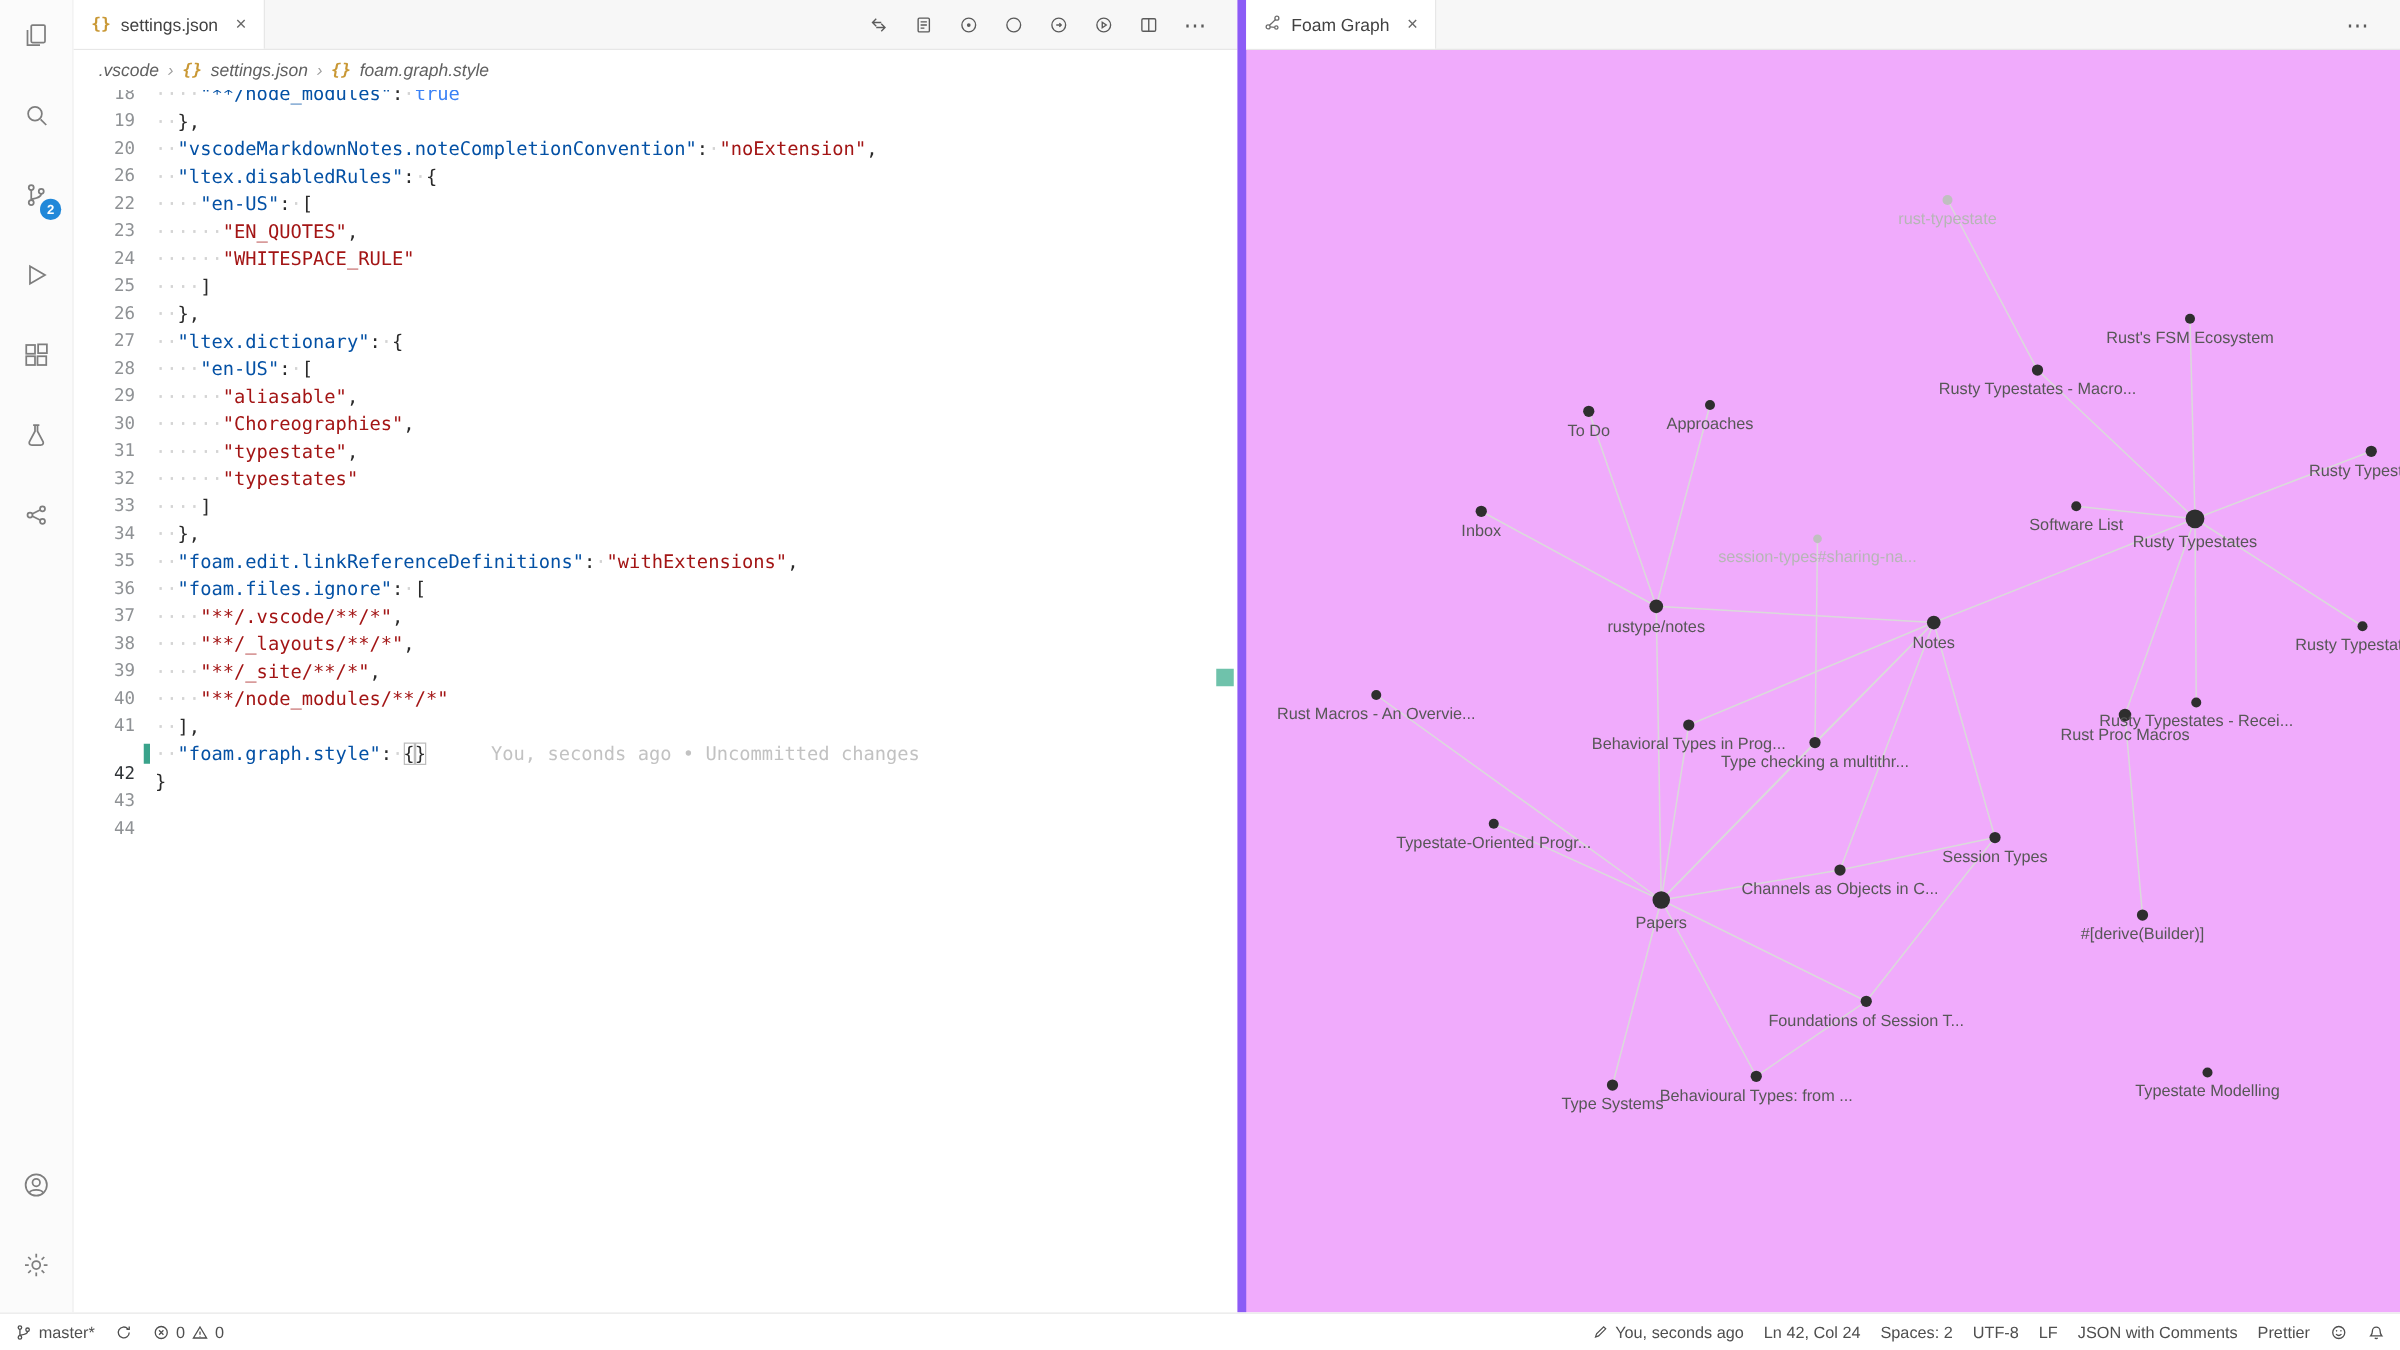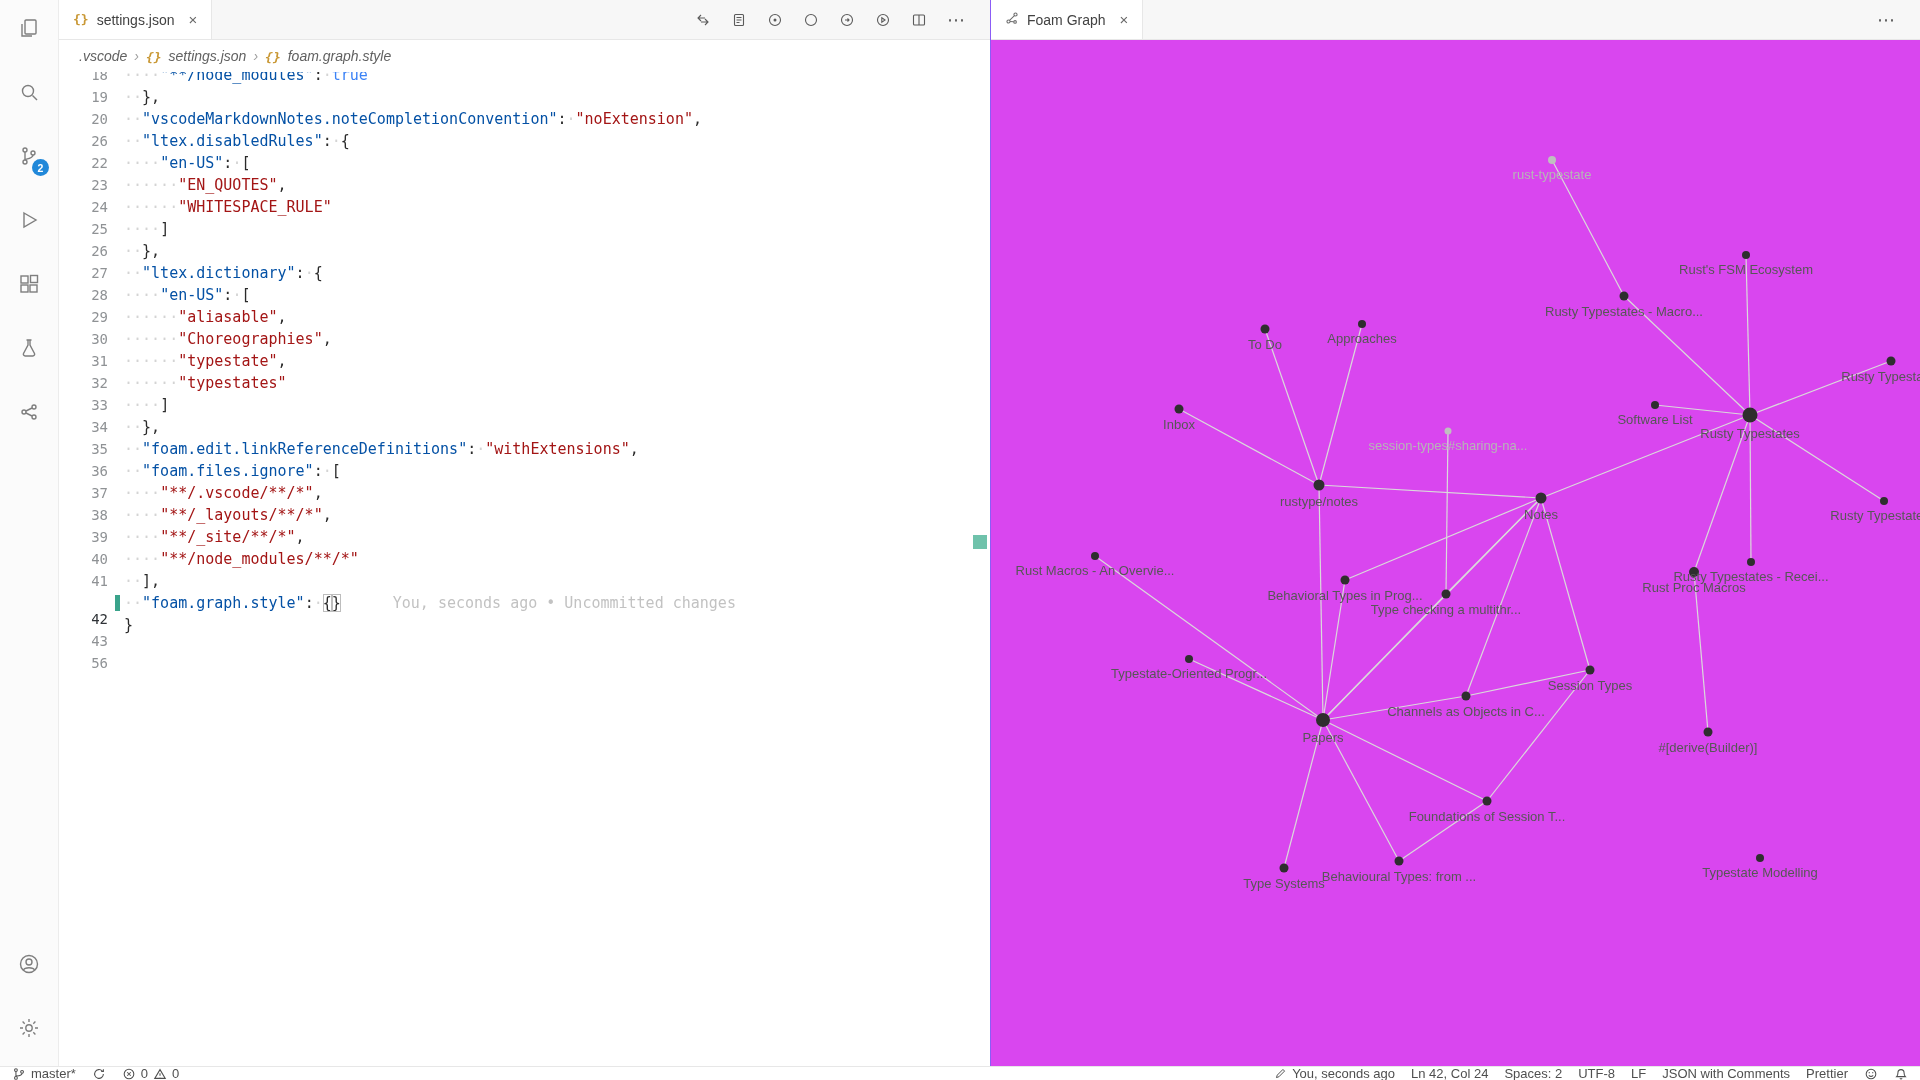--- a/index.html
+++ b/index.html
@@ -48,32 +48,32 @@
   .tk-key { color:#0451a5; }
   .tk-str { color:#a31515; }
   .tk-kw  { color:#3b82f6; }
   .tk-pn  { color:#2a2a2a; }
   .tk-brk { color:#2a2a2a; outline:1px solid #bdbdbd; outline-offset:-1px; }
   .blame { color:#c2c2c2; margin-left:52px; }
   .mod-bar { position:absolute; left:56px; top:523px; width:5px; height:16px; background:#3aa38b; }
   .ruler-mark { position:absolute; right:3px; top:463px; width:14px; height:14px; background:#6fc2ab; }
 
   
-  .graph-col { flex:1; display:flex; flex-direction:column; background:#d946ef; border-left:1px solid #8b5cf6; }
+  .graph-col { flex:1; display:flex; flex-direction:column; background:#f0abfc; border-left:7px solid #8b5cf6; }
   .graph-area { flex:1; position:relative; overflow:hidden; }
   .graph-area svg { position:absolute; left:0; top:0; }
   .edge { stroke:#dadada; stroke-width:1.2; }
   .node { fill:#2e2e2e; cursor:pointer; }
   .node.muted { fill:#bfbfbf; }
   .nlabel { fill:#575757; font-size:13px; text-anchor:middle; font-family:"Liberation Sans", sans-serif; }
   .nlabel.muted { fill:#b6b6b6; }
   .graph-tab-icon svg { stroke:#6d6d6d; fill:none; stroke-width:1.2; }
 
   
-  .status-bar { height:14px; flex:none; background:#ffffff; border-top:1px solid #e7e7e7;
+  .status-bar { height:30px; flex:none; background:#ffffff; border-top:1px solid #e7e7e7;
                 display:flex; align-items:center; font-size:13px; color:#4f4f4f;
                 padding:0 12px; }
   .sb-left, .sb-right { display:flex; align-items:center; gap:16px; }
   .sb-right { margin-left:auto; }
   .sb-item { display:flex; align-items:center; gap:5px; cursor:pointer; white-space:nowrap; }
   .sb-item svg { stroke:currentColor; fill:none; stroke-width:1.2; }
 </style>
 </head>
 <body>
 
@@ -212,21 +212,21 @@
               <div class="ln">34</div>
               <div class="ln">35</div>
               <div class="ln">36</div>
               <div class="ln">37</div>
               <div class="ln">38</div>
               <div class="ln">39</div>
               <div class="ln">40</div>
               <div class="ln">41</div>
               <div class="ln active">42</div>
               <div class="ln">43</div>
-              <div class="ln">56</div>
+              <div class="ln">44</div>
             </div>
           <div class="code-lines" id="code-lines">
               <div class="code-line"><span class="tk-ws">····</span><span class="tk-key">"**/node_modules"</span><span class="tk-pn">:</span><span class="tk-ws">·</span><span class="tk-kw">true</span></div>
               <div class="code-line"><span class="tk-ws">··</span><span class="tk-pn">},</span></div>
               <div class="code-line"><span class="tk-ws">··</span><span class="tk-key">"vscodeMarkdownNotes.noteCompletionConvention"</span><span class="tk-pn">:</span><span class="tk-ws">·</span><span class="tk-str">"noExtension"</span><span class="tk-pn">,</span></div>
               <div class="code-line"><span class="tk-ws">··</span><span class="tk-key">"ltex.disabledRules"</span><span class="tk-pn">:</span><span class="tk-ws">·</span><span class="tk-pn">{</span></div>
               <div class="code-line"><span class="tk-ws">····</span><span class="tk-key">"en-US"</span><span class="tk-pn">:</span><span class="tk-ws">·</span><span class="tk-pn">[</span></div>
               <div class="code-line"><span class="tk-ws">······</span><span class="tk-str">"EN_QUOTES"</span><span class="tk-pn">,</span></div>
               <div class="code-line"><span class="tk-ws">······</span><span class="tk-str">"WHITESPACE_RULE"</span></div>
               <div class="code-line"><span class="tk-ws">····</span><span class="tk-pn">]</span></div>

